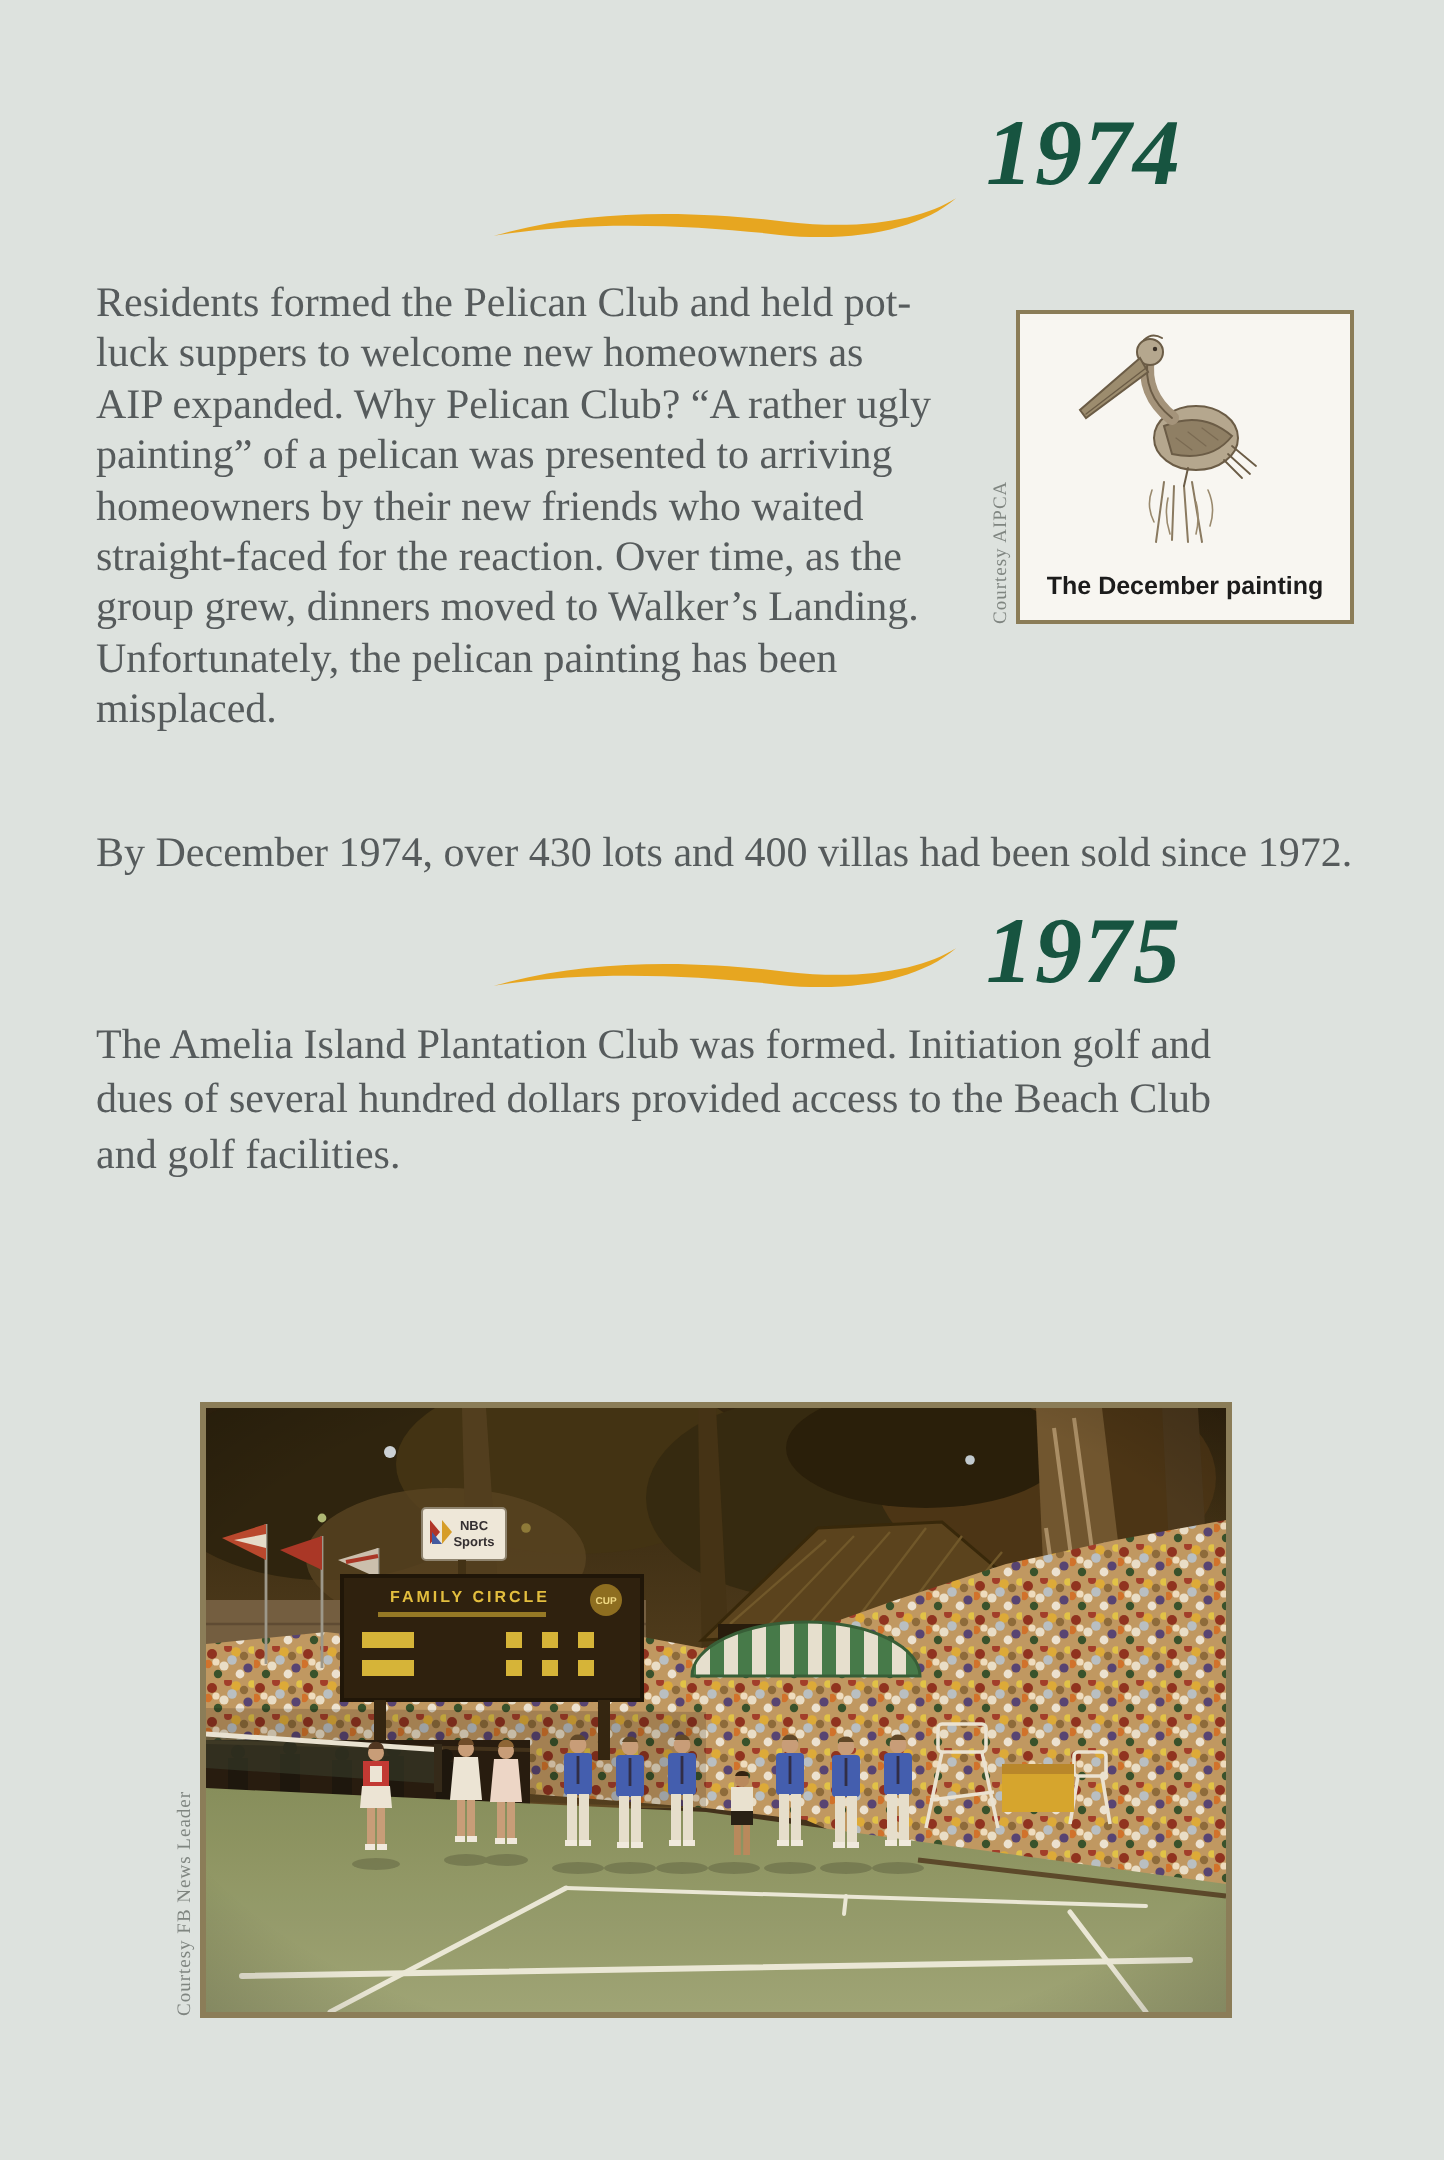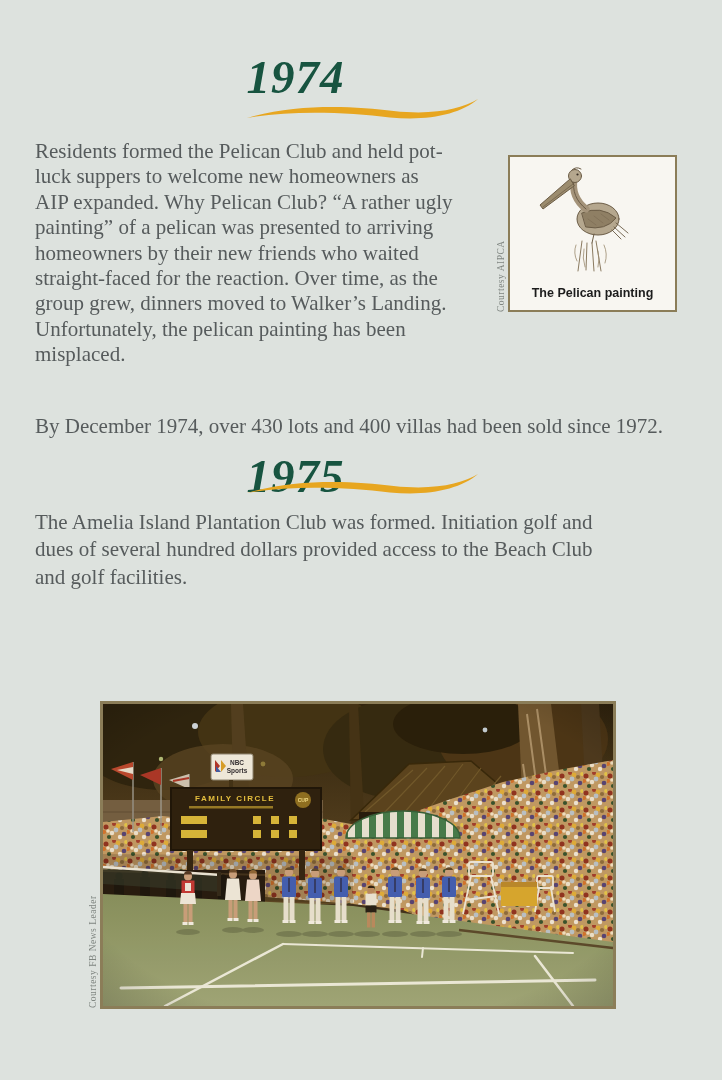--- a/index.html
+++ b/index.html
@@ -3,29 +3,29 @@
 <meta charset="utf-8">
 <style>
   html,body { margin:0; padding:0; }
   .page {
     position:relative; width:722px; height:1080px;
     background:#dde2de; overflow:hidden;
     font-family:"Liberation Serif", serif;
     color:#565b5c;
   }
   .year-heading {
-    position:absolute; left:0; width:591px; text-align:center;
+    position:absolute; left:0; width:591px; text-align:right;
     font-family:"Liberation Serif", serif;
     font-style:italic; font-weight:bold;
     font-size:47px; line-height:1; color:#175440;
     letter-spacing:1px;
   }
   .swoosh { position:absolute; width:238px; height:26px; }
   .body-text {
-    position:absolute; left:35px;
+    position:absolute; left:48px;
     font-size:21px; white-space:pre-line;
   }
   .lh-tight { line-height:25.4px; }
   .lh-wide  { line-height:27.4px; }
   .figure-frame {
     position:absolute; box-sizing:border-box;
     border:2px solid #8b7d58; background:#f8f6f1;
   }
   .pelican-fig { left:508px; top:155px; width:169px; height:157px; }
   .pelican-art { position:absolute; left:6px; top:4px; }
@@ -89,21 +89,21 @@
         <circle cx="61.5" cy="13.5" r="1.1" fill="#3a3026" stroke="none"></circle>
 
         <path d="M54,18 L24,44 L27,48 L58,25 Z" fill="#9c8c6e" stroke="#6b5c46"></path>
         <path d="M27,46 L57,23" stroke="#6b5c46" stroke-width="0.7"></path>
 
         <path d="M78,73 L76,82" stroke="#6b5c46"></path>
 
         <path d="M72,58 l8,6 M78,55 l9,7 M85,53 l8,6" stroke="#7a6a52" stroke-width="0.6"></path>
       </g>
     </svg>
-    <div class="pelican-caption">The Pelican painting</div>
+    <div class="pelican-caption">The December painting</div>
   </div>
   <div class="vcredit" style="left:496px; top:312px;">Courtesy AIPCA</div>
 
   <div class="body-text lh-tight" style="top:384px; width:660px;margin-top:30px;">By December 1974, over 430 lots and 400 villas had been sold since 1972.</div>
 
   <div class="year-heading" style="top:453px;">1975</div>
   <svg class="swoosh" style="left:243px; top:472px;" viewBox="0 0 240 26">
     <path d="M4,21 C55,6 112,9 152,14 C192,18.5 221,12 237,2
              C219,17.5 186,24.5 148,20.5 C106,15.5 50,13 4,21 Z" fill="#e7a620"></path>
   </svg>

